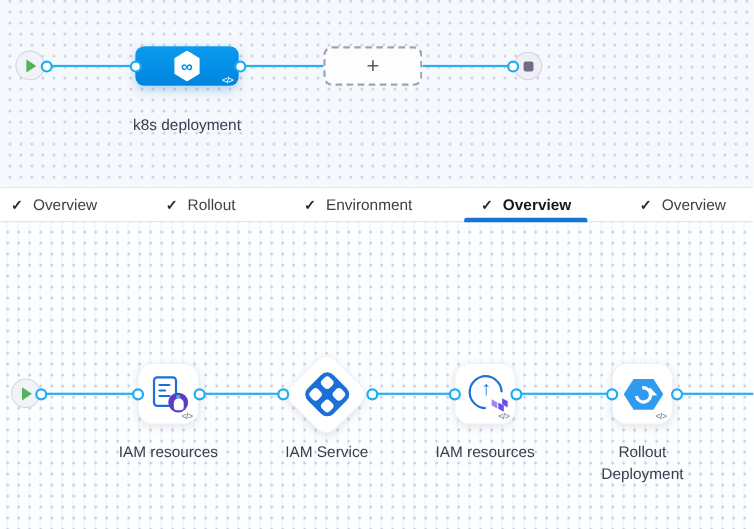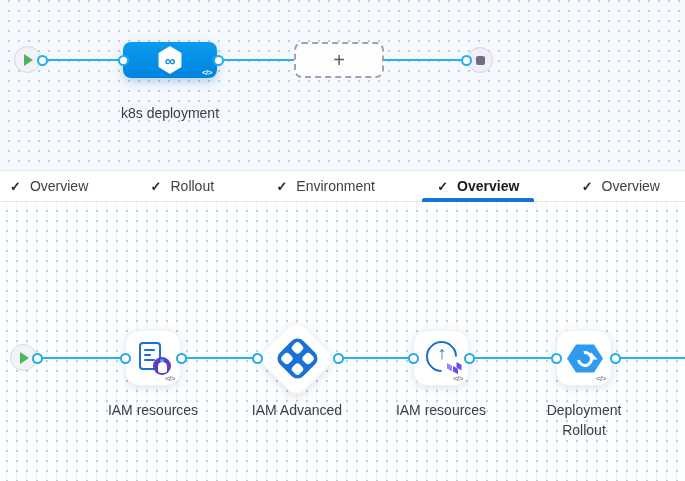--- a/index.html
+++ b/index.html
@@ -291,23 +291,23 @@
         <div class="cycle-head"></div>
       </div>
     </div>
     <span class="code-chip">&lt;/&gt;</span>
   </div>
 
   <div class="graph-label" style="left:73px; top:198px;">
     <div>IAM resources</div>
   </div>
   <div class="graph-label" style="left:217px; top:198px;">
-    <div>IAM Advanced</div>
+    <div>IAM Service</div>
     <div></div>
   </div>
   <div class="graph-label" style="left:361px; top:198px;">
     <div>IAM resources</div>
   </div>
   <div class="graph-label" style="left:504px; top:198px;">
+    <div>Rollout</div>
     <div>Deployment</div>
-    <div>Rollout</div>
   </div>
 </div>
 
 </body></html>

